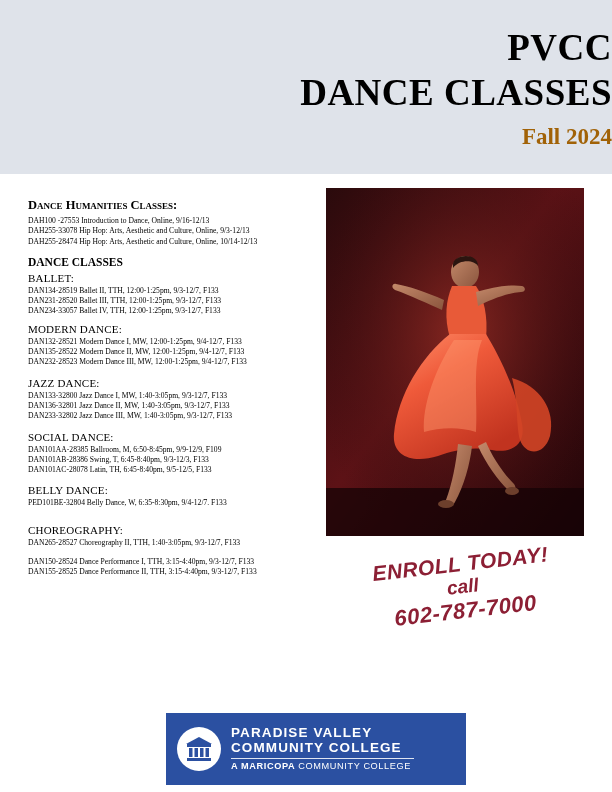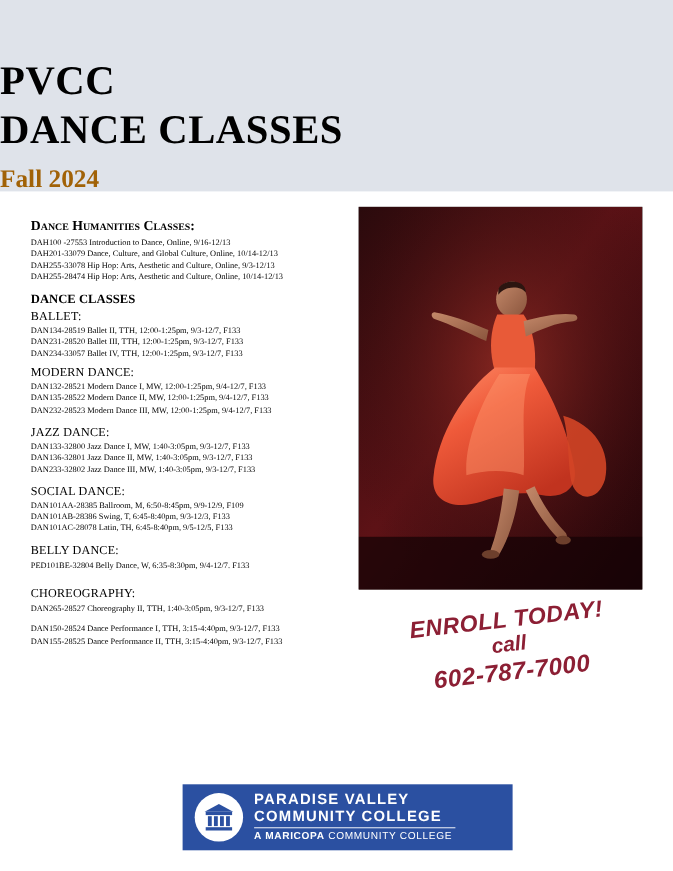--- a/index.html
+++ b/index.html
@@ -23,23 +23,23 @@
   .top-banner {
     position: absolute;
     left: 0; top: 0;
     width: 612px;
     height: 174px;
     background: #dfe3ea;
   }
   .title-block {
     position: absolute;
     left: 0;
-    top: 52px;
+    top: 26px;
     width: 612px;
-    text-align: left;
+    text-align: right;
   }
   .title-line1 {
     font-family: "Liberation Serif", serif;
     font-weight: bold;
     font-size: 37px;
     letter-spacing: 0.5px;
     color: #000;
     line-height: 44px;
   }
   .title-line2 {
@@ -143,21 +143,21 @@
     line-height: 26px;
     letter-spacing: 0.5px;
   }
 
   
   .logo-bar {
     position: absolute;
     left: 166px;
     top: 713px;
     width: 300px;
-    height: 60px;
+    height: 72px;
     background: #2b50a1;
     display: flex;
     align-items: center;
   }
   .logo-mark {
     width: 44px;
     height: 44px;
     margin-left: 11px;
     margin-right: 10px;
     border-radius: 50%;
@@ -206,21 +206,20 @@
     <div class="title-line1">PVCC</div>
     <div class="title-line2">DANCE CLASSES</div>
     <div class="subtitle">Fall 2024</div>
   </div>
 
   <div class="content">
 
     <div class="group">
       <div class="sec-head-sc">Dance Humanities Classes:</div>
       <p class="course">DAH100 -27553 Introduction to Dance, Online, 9/16-12/13</p>
-      <p class="course">DAH201-33079 Dance, Culture, and Global Culture, Online, 10/14-12/13</p>
       <p class="course">DAH255-33078 Hip Hop: Arts, Aesthetic and Culture, Online, 9/3-12/13</p>
       <p class="course">DAH255-28474 Hip Hop: Arts, Aesthetic and Culture, Online, 10/14-12/13</p>
     </div>
 
     <div class="sec-head" style="font-size:11.5px;margin-bottom:4px;">DANCE CLASSES</div>
 
     <div class="group tight">
       <div class="sub-head">BALLET:</div>
       <p class="course">DAN134-28519 Ballet II, TTH, 12:00-1:25pm, 9/3-12/7, F133</p>
       <p class="course">DAN231-28520 Ballet III, TTH, 12:00-1:25pm, 9/3-12/7, F133</p>

